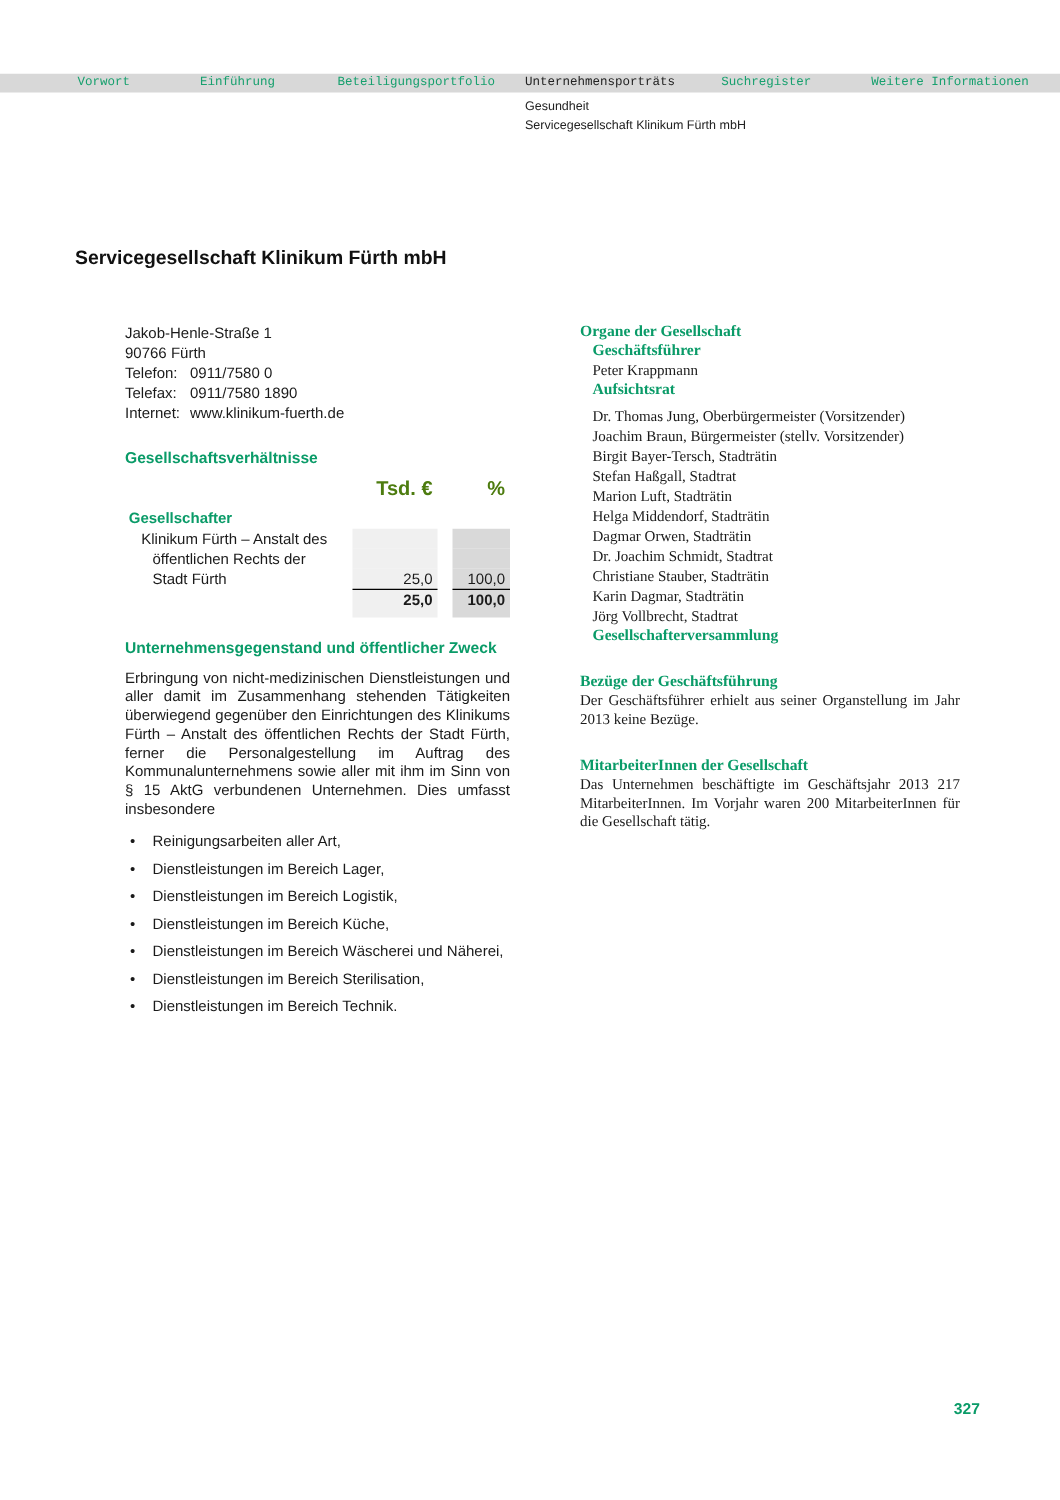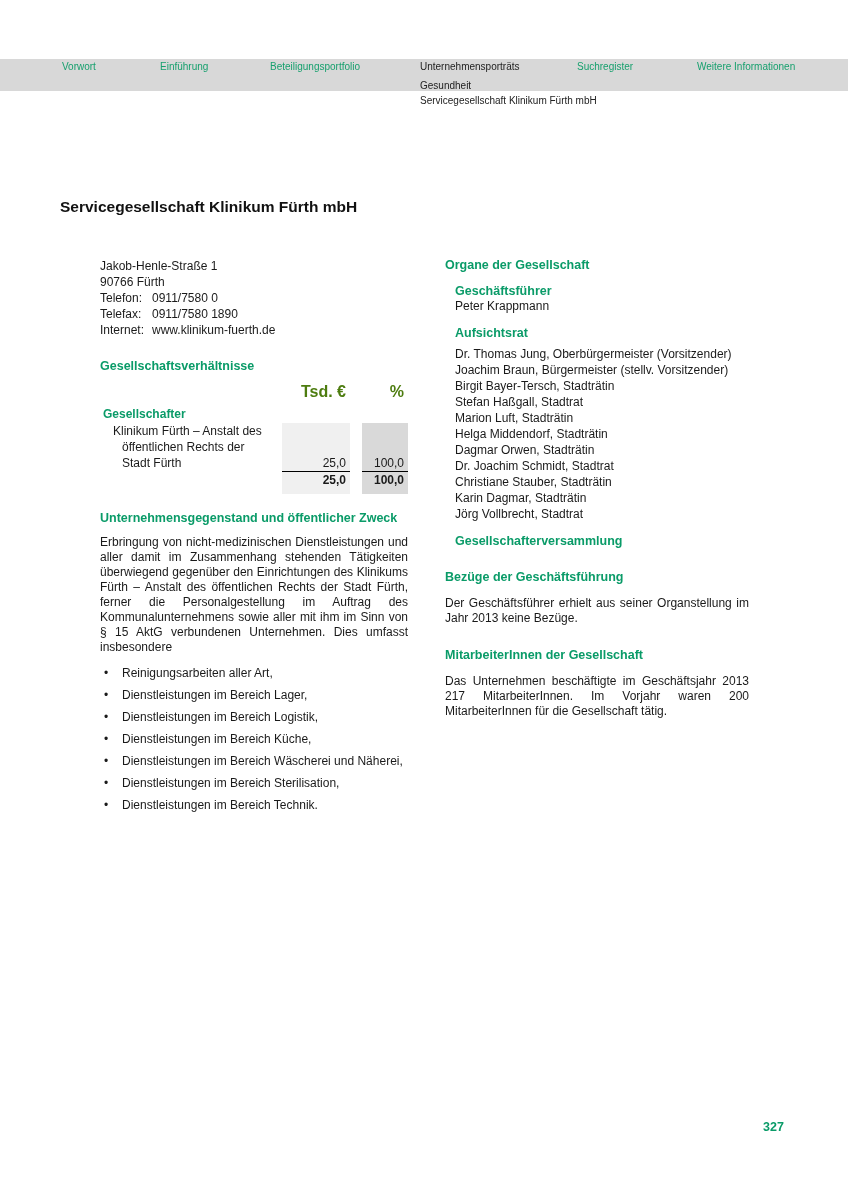--- a/index.html
+++ b/index.html
@@ -5,43 +5,44 @@
   * { margin:0; padding:0; box-sizing:border-box; }
   html,body { background:#ffffff; }
   body { font-family:"Liberation Sans","DejaVu Sans",sans-serif; color:#1a1a1a; }
   .page {
     position:relative; width:848px; height:1200px; background:#ffffff;
     overflow:hidden; margin:0 auto;
   }
 
   
   .navbar {
-    position:absolute; left:0; top:59px; width:848px; height:32px;
+    position:absolute; left:0; top:59px; width:848px; height:15px;
     background:#d8d8d8;
+    font-family:Liberation Mono, monospace;
   }
   .navbar .nav-item {
     position:absolute; top:0; height:15px; line-height:15px;
     font-size:10px; color:#17a06e; cursor:pointer; white-space:nowrap;
   }
   .navbar .nav-item.active { color:#222222; }
 
   .breadcrumb {
     position:absolute; left:420px; top:78px; font-size:10px; color:#222222;
     line-height:15px; white-space:nowrap;
   }
 
   
   .page-title {
     position:absolute; left:60px; top:198px; font-size:15.5px; font-weight:bold;
     color:#111111; white-space:nowrap;
   }
 
   
   .col-left  { position:absolute; left:100px; top:258px; width:308px; }
-  .col-right { position:absolute; left:445px; top:258px; width:304px; }
+  .col-right { position:absolute; left:464px; top:258px; width:304px;font-family:Liberation Serif, serif; }
 
   .body-text { font-size:12px; line-height:15px; color:#1a1a1a; }
   .justified { text-align:justify; }
 
   
   .address-line { font-size:12px; line-height:16px; }
   .contact-row { display:flex; font-size:12px; line-height:16px;align-items:flex-end; }
   .contact-row .lbl { width:52px; flex:0 0 52px; }
 
   .green-heading {
@@ -74,21 +75,21 @@
   .purpose-heading { margin-top:17px; }
   .purpose-text { margin-top:10px; }
   .bullet-list { margin-top:11px; }
   .bullet-item { display:flex; font-size:12px; line-height:14px; margin-bottom:8px; }
   .bullet-dot { width:22px; flex:0 0 22px; padding-left:4px; font-size:12px; }
 
   
   .sub-green { margin-left:10px; }
   .indent-text { margin-left:10px; font-size:12px; line-height:16px; }
   .mt6  { margin-top:6px; }
-  .mt12 { margin-top:12px; }
+  .mt12 { }
   .mt22 { margin-top:22px; }
   .member-line { white-space:nowrap; }
 
   
   .page-number {
     position:absolute; left:763px; top:1120px; font-size:12.5px; font-weight:bold;
     color:#0a9b68;
   }
 </style>
 </head>

